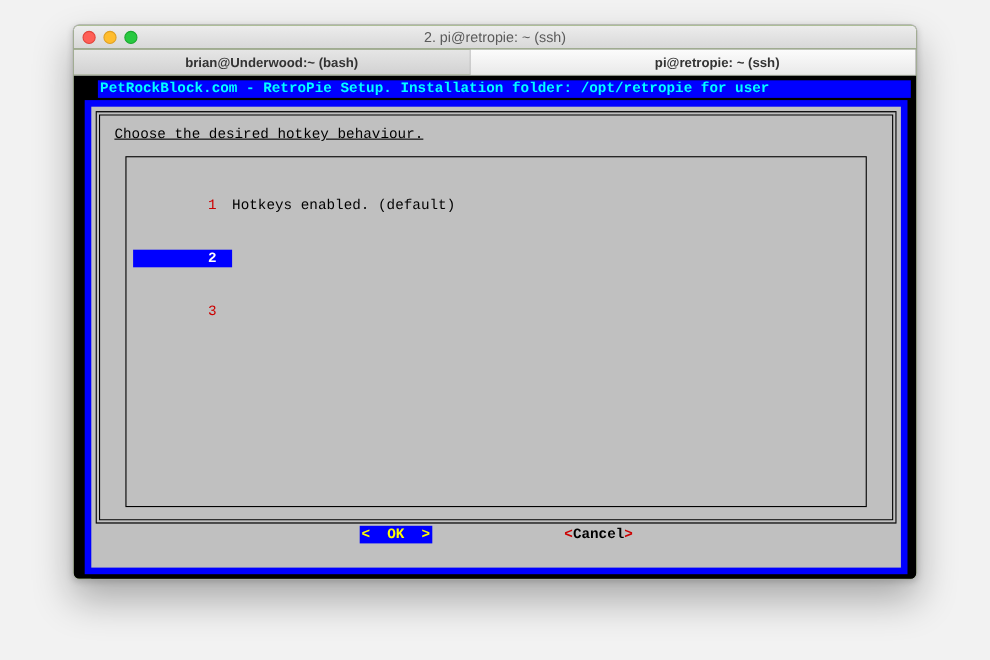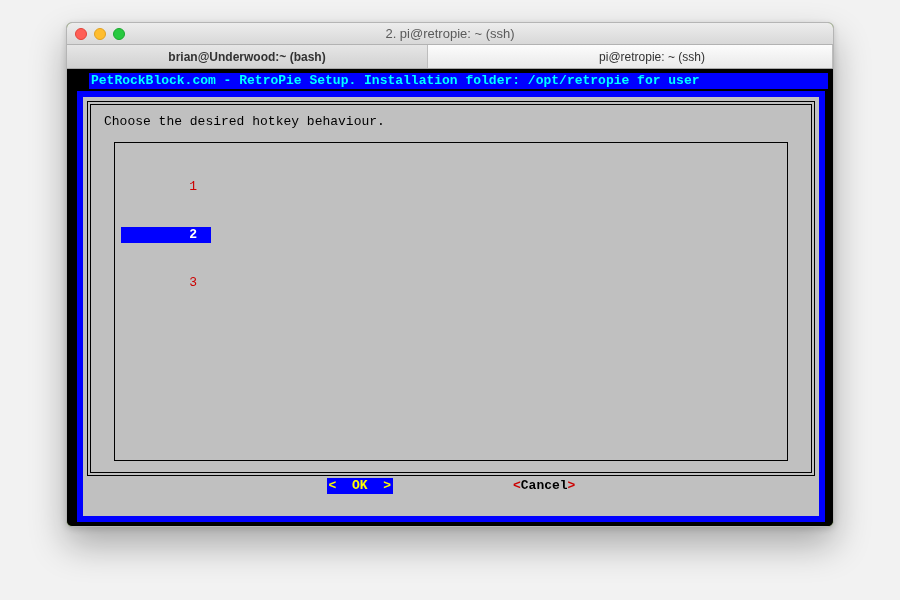--- a/index.html
+++ b/index.html
@@ -51,21 +51,21 @@
   }
   .tab {
     flex: 1;
     display: flex; align-items: center; justify-content: center;
     border-right: 1px solid #bdbdbd;
     color: #333;
     font-weight: bold;
   }
   .tab.active {
     background: linear-gradient(#fcfcfc, #e9e9e9);
-    font-weight: 400;
+    font-weight: 700;
     padding-left: 44px;
   }
   .terminal {
     position: relative;
     width: 100%;
     height: 459px;
     background: #000;
     padding: 4px 5px 5px 22px;
   }
   .banner {
@@ -94,20 +94,21 @@
     top: 4px; left: 4px; right: 4px; bottom: 40px;
     border: 1px solid #000;
     box-shadow: inset 0 0 0 2px #c0c0c0, inset 0 0 0 3px #000;
     padding: 10px 14px 14px 14px;
     color: #000;
   }
   .prompt {
     white-space: pre;
     margin: 2px 0 8px 2px;
     line-height: 16px;
+    text-decoration: underline;
   }
   .innerframe {
     position: absolute;
     top: 40px; left: 26px; right: 26px; bottom: 14px;
     border: 1px solid #000;
   }
   .options {
     padding: 4px 6px;
     line-height: 16px;
     white-space: pre;
@@ -164,20 +165,21 @@
     <div class="bluebox">
       <div class="graybox">
 
         <div class="outerframe">
           <div class="prompt">Choose the desired hotkey behaviour.</div>
 
           <div class="innerframe">
             <div class="options">
               <div class="optrow">
                 <span class="optnum">1</span>
+                <span class="optlbl">Hotkeys enabled. (default)</span>
               </div>
               <div class="optrow sel">
                 <span class="optnum">2</span>
               </div>
               <div class="optrow">
                 <span class="optnum">3</span>
               </div>
             </div>
           </div>
         </div>

